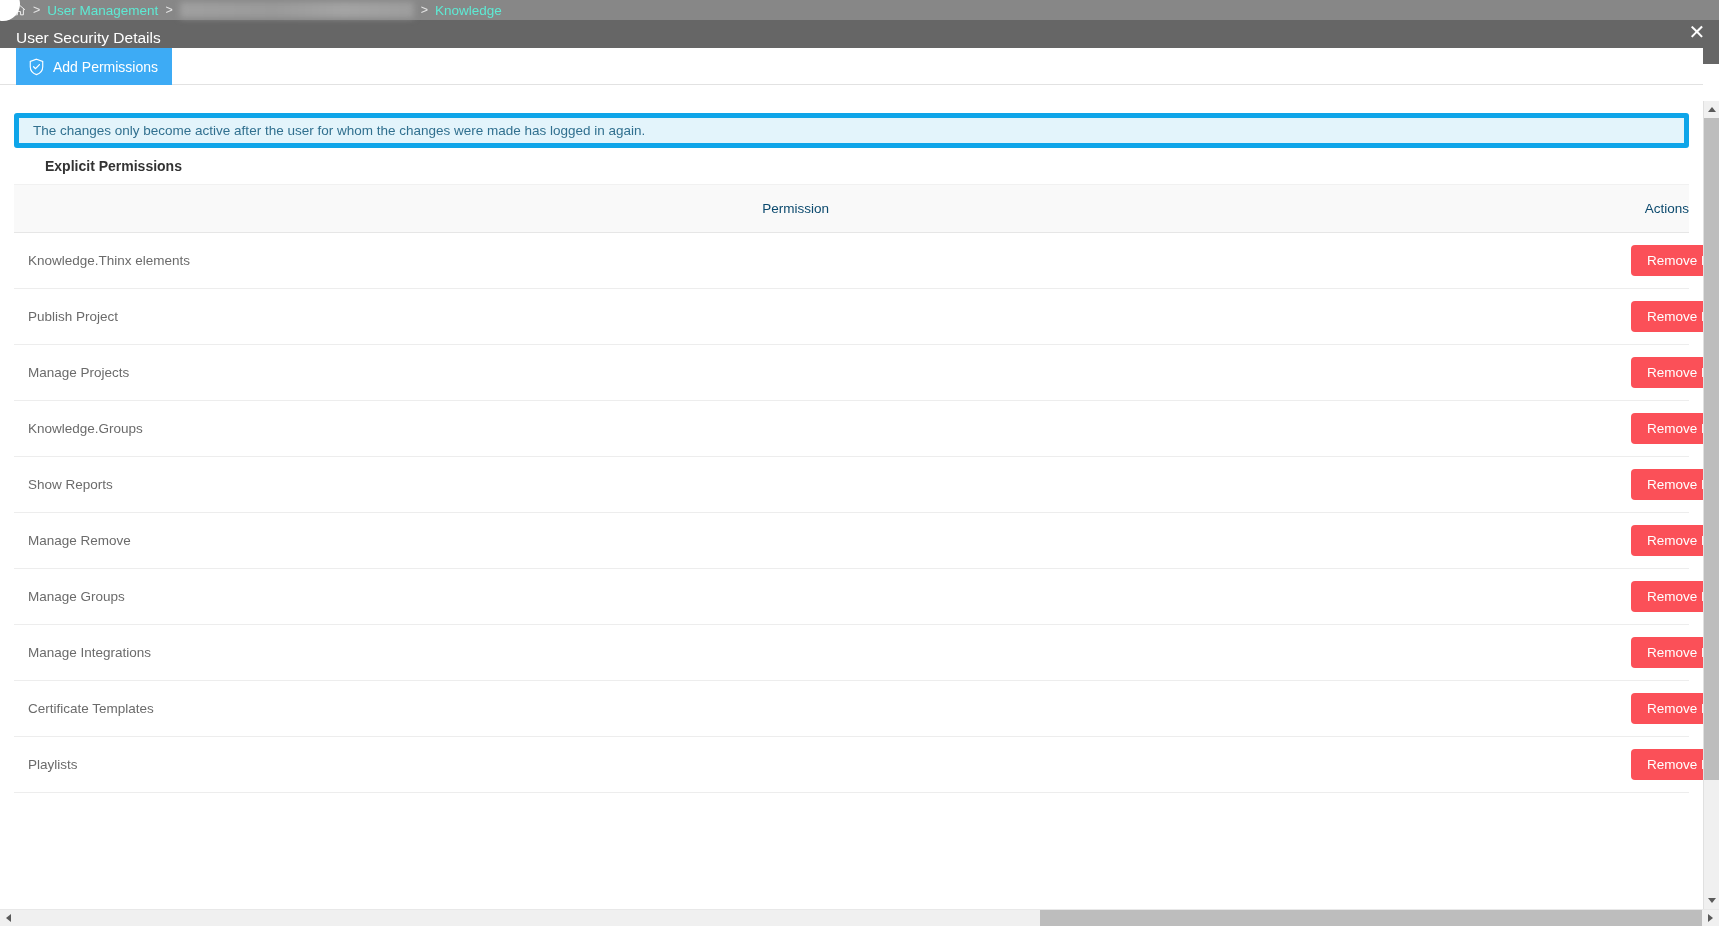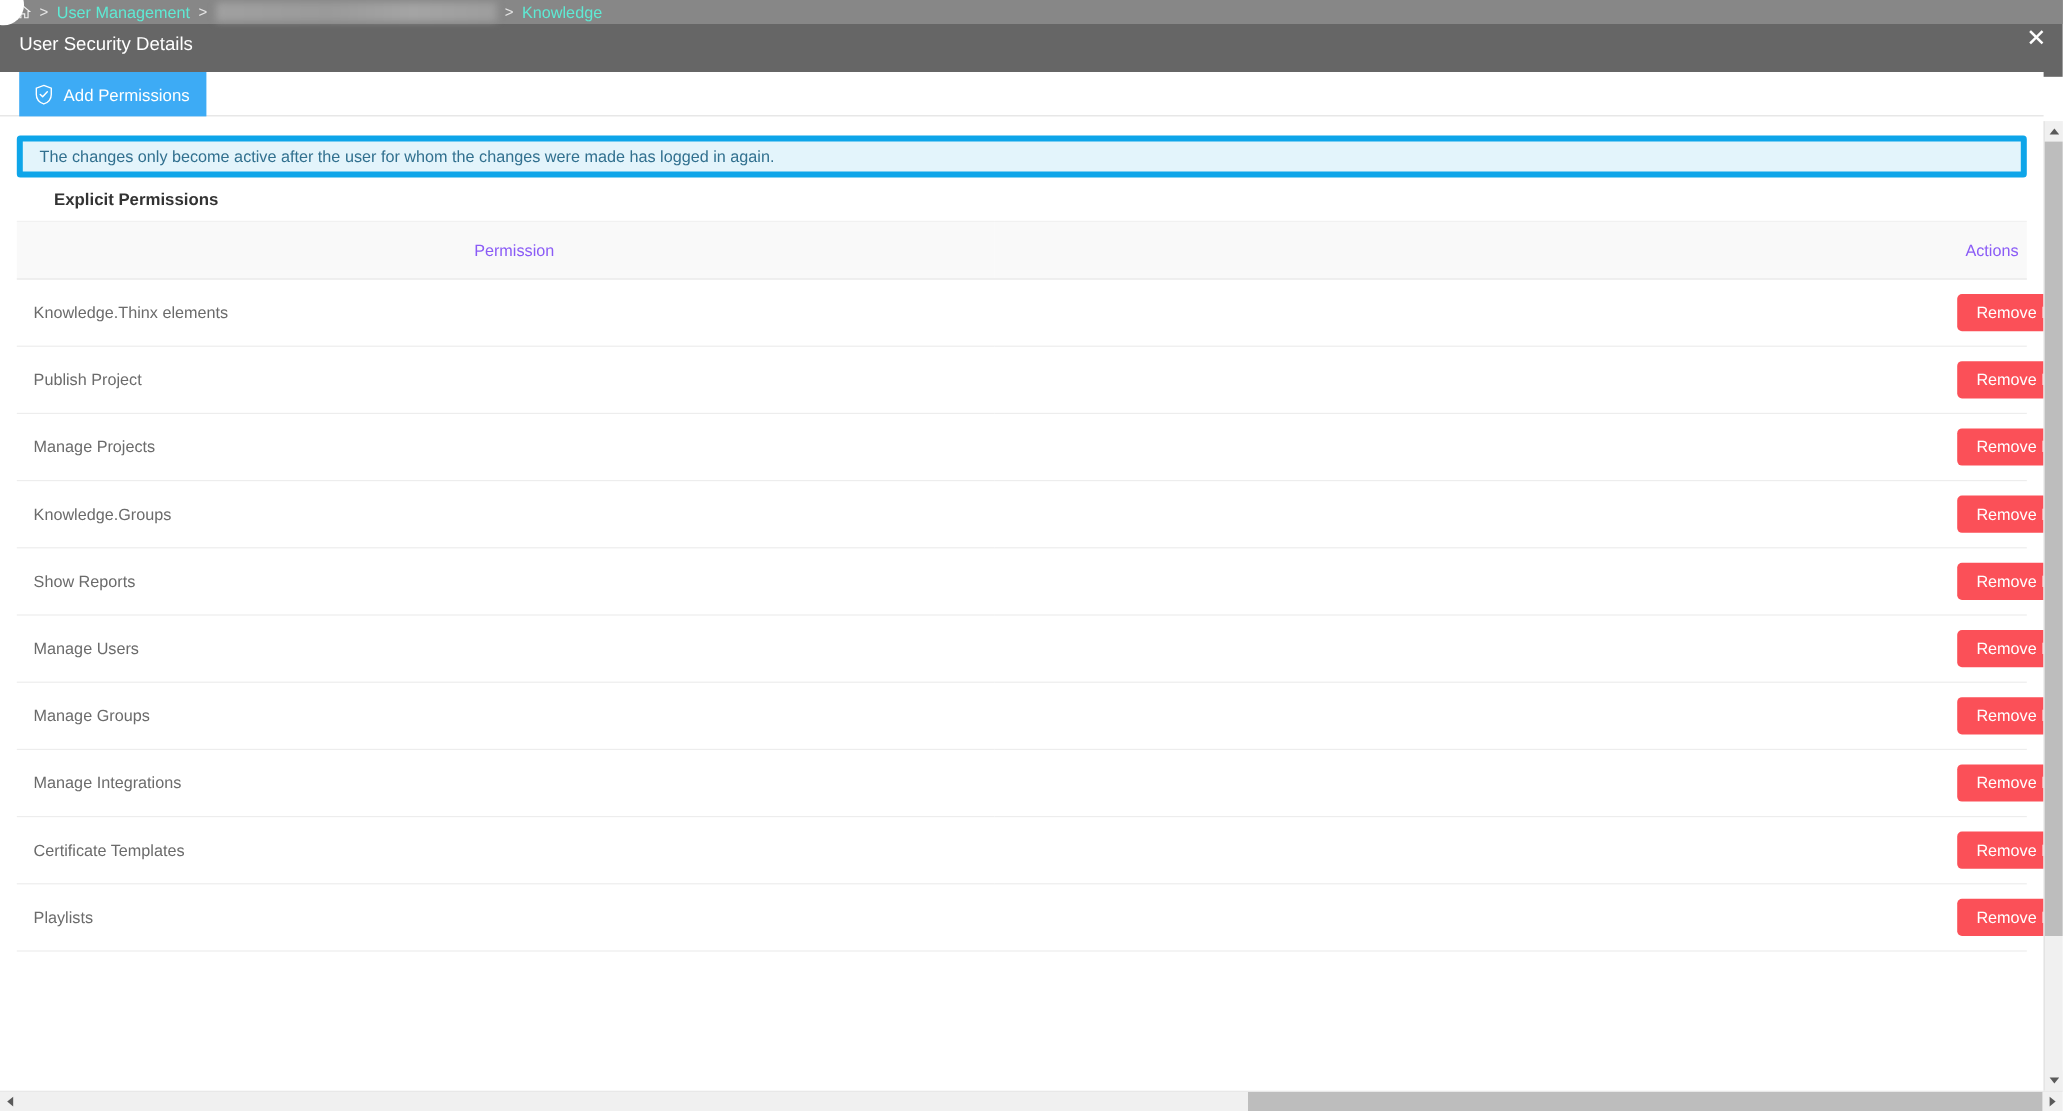--- a/index.html
+++ b/index.html
@@ -82,21 +82,21 @@
     color: #ffffff;
     font-size: 20px;
     line-height: 1;
     cursor: pointer;
     z-index: 5;
   }
 
   
   .tabstrip {
     position: absolute;
-    top: 60px; left: 0;
+    top: 48px; left: 0;
     width: 1703px;
     height: 37px;
     background: #ffffff;
     border-bottom: 1px solid #e2e2e2;
   }
   .tab-add-permissions {
     position: absolute;
     left: 16px; top: 0;
     height: 37px;
     padding: 0 14px 0 12px;
@@ -141,24 +141,24 @@
   }
 
   table.perm-table {
     margin-top: 10px;
     width: 1675px;
     border-collapse: collapse;
     table-layout: fixed;
   }
   table.perm-table th {
     background: #f9f9f9;
-    text-align: center;
+    text-align: right;
     font-size: 13.5px;
     font-weight: normal;
-    color: #8b5cf6;
+    color: #0c4a6e;
     padding: 16px 0 16px 14px;
     border-bottom: 1px solid #e6e6e6;
     border-top: 1px solid #f1f1f1;
   }
   table.perm-table th.col-actions,
   table.perm-table td.col-actions { width: 860px; padding-left: 802px; }
   table.perm-table td {
     font-size: 13.5px;
     color: #6b6b6b;
     padding: 20px 0 20px 14px;
@@ -308,21 +308,21 @@
           </tr>
           <tr>
             <td>Knowledge.Groups</td>
             <td class="col-actions"><button class="btn-remove">Remove Permission</button></td>
           </tr>
           <tr>
             <td>Show Reports</td>
             <td class="col-actions"><button class="btn-remove">Remove Permission</button></td>
           </tr>
           <tr>
-            <td>Manage Users</td>
+            <td>Manage Remove</td>
             <td class="col-actions"><button class="btn-remove">Remove Permission</button></td>
           </tr>
           <tr>
             <td>Manage Groups</td>
             <td class="col-actions"><button class="btn-remove">Remove Permission</button></td>
           </tr>
           <tr>
             <td>Manage Integrations</td>
             <td class="col-actions"><button class="btn-remove">Remove Permission</button></td>
           </tr>

